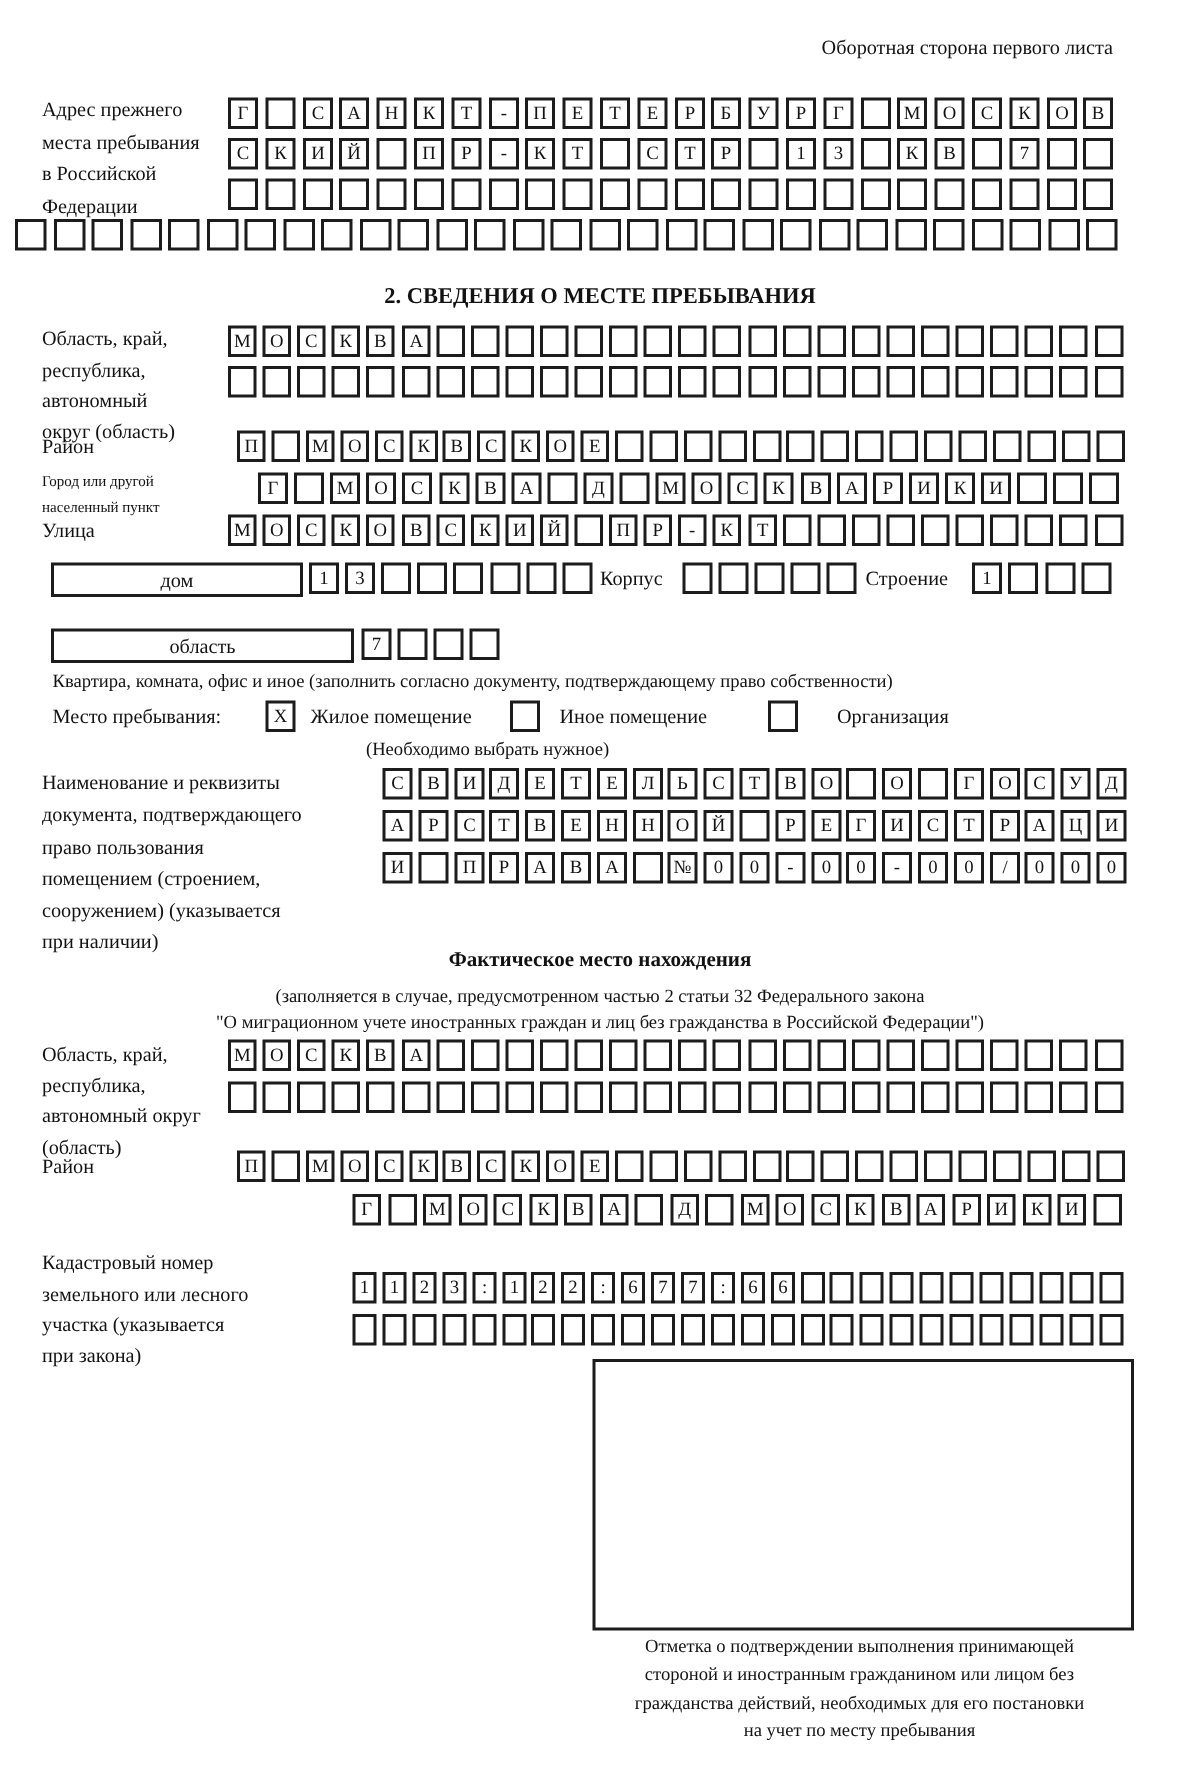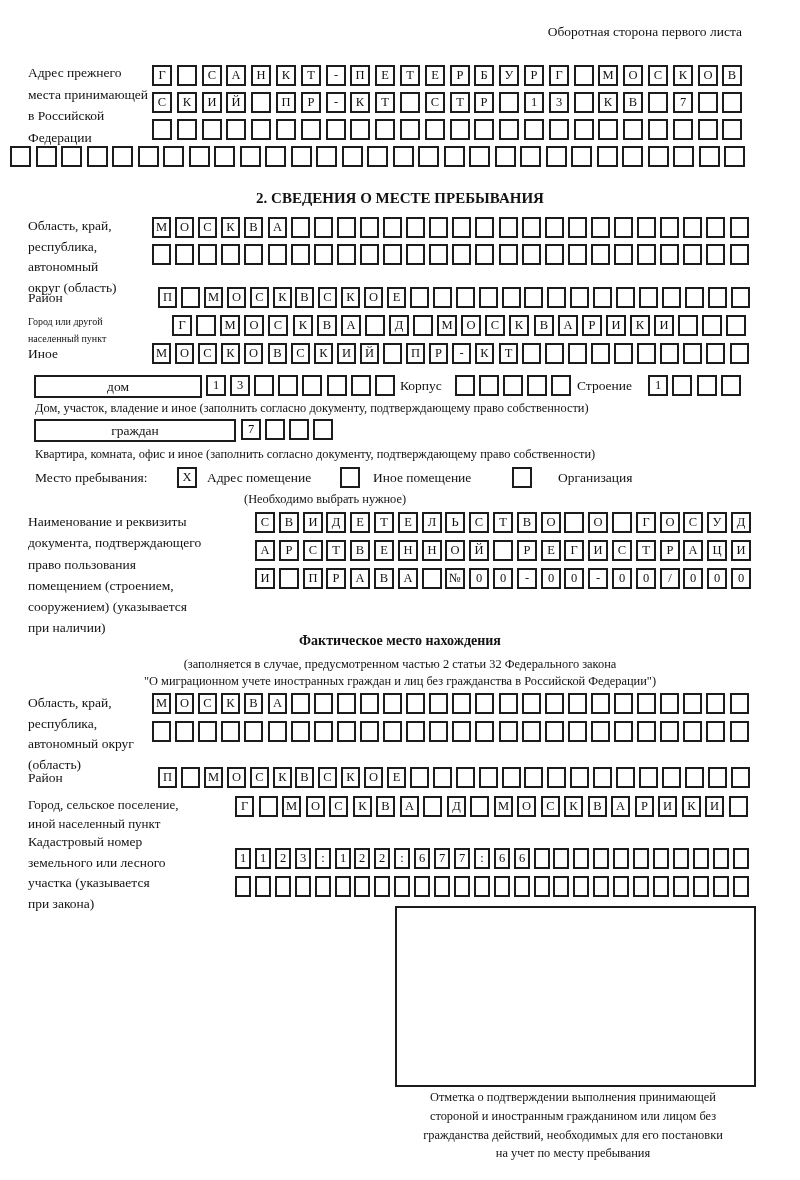--- a/index.html
+++ b/index.html
@@ -23,54 +23,53 @@
   .stamp { position:absolute; border:2px solid #1c1c1c; background:#fff; }
 </style>
 </head>
 <body>
 
 <div class="page">
 
   <div class="cap" style="top:24px; right:58px; font-size:13.5px;">Оборотная сторона первого листа</div>
 
   <div class="lbl" style="left:28px; top:62px; line-height:21.7px;">Адрес прежнего
-места принимающей
+места пребывания
 в Российской
 Федерации</div>
 
 
   <div class="title" style="top:190px; font-size:15px;">2. СВЕДЕНИЯ О МЕСТЕ ПРЕБЫВАНИЯ</div>
 
   <div class="lbl" style="left:28px; top:216px;">Область, край,
 республика,
 автономный
 округ (область)</div>
 
   <div class="lbl" style="left:28px; top:288px;">Район</div>
 
   <div class="lbl" style="left:28px; top:313px; line-height:17px; font-size:10px;">Город или другой
 населенный пункт</div>
 
-  <div class="lbl" style="left:28px; top:344px;">Иное</div>
+  <div class="lbl" style="left:28px; top:344px;">Улица</div>
 
   <div class="widebox" style="left:34px; top:375px; width:168px;">дом</div>
 
   <div class="lbl" style="left:400px; top:376px;">Корпус</div>
 
   <div class="lbl" style="left:577px; top:376px;">Строение</div>
 
-  <div class="cap" style="left:35px; top:401px;">Дом, участок, владение и иное (заполнить согласно документу, подтверждающему право собственности)</div>
-
-  <div class="widebox" style="left:34px; top:419px; width:202px;">граждан</div>
+
+  <div class="widebox" style="left:34px; top:419px; width:202px;">область</div>
 
   <div class="cap" style="left:35px; top:447px;">Квартира, комната, офис и иное (заполнить согласно документу, подтверждающему право собственности)</div>
 
   <div class="lbl" style="left:35px; top:468px;">Место пребывания:</div>
 
-  <div class="lbl" style="left:207px; top:468px;">Адрес помещение</div>
+  <div class="lbl" style="left:207px; top:468px;">Жилое помещение</div>
 
   <div class="lbl" style="left:373px; top:468px;">Иное помещение</div>
 
   <div class="lbl" style="left:558px; top:468px;">Организация</div>
 
   <div class="cap" style="left:244px; top:492px;">(Необходимо выбрать нужное)</div>
 
   <div class="lbl" style="left:28px; top:511px; line-height:21.3px;">Наименование и реквизиты
 документа, подтверждающего
 право пользования
@@ -84,22 +83,20 @@
 
   <div class="cap" style="left:0; top:674px; width:800px; text-align:center;">"О миграционном учете иностранных граждан и лиц без гражданства в Российской Федерации")</div>
 
   <div class="lbl" style="left:28px; top:693px;">Область, край,
 республика,
 автономный округ
 (область)</div>
 
   <div class="lbl" style="left:28px; top:768px;">Район</div>
 
-  <div class="lbl" style="left:28px; top:795px; line-height:19px; font-size:13px;">Город, сельское поселение,
-иной населенный пункт</div>
 
   <div class="lbl" style="left:28px; top:832px;">Кадастровый номер
 земельного или лесного
 участка (указывается
 при закона)</div>
 
   <div class="stamp" style="left:395px; top:906px; width:357px; height:177px;"></div>
 
   <div class="cap" style="left:383px; top:1088px; width:380px; text-align:center; white-space:pre-line; line-height:18.8px;">Отметка о подтверждении выполнения принимающей
 стороной и иностранным гражданином или лицом без

